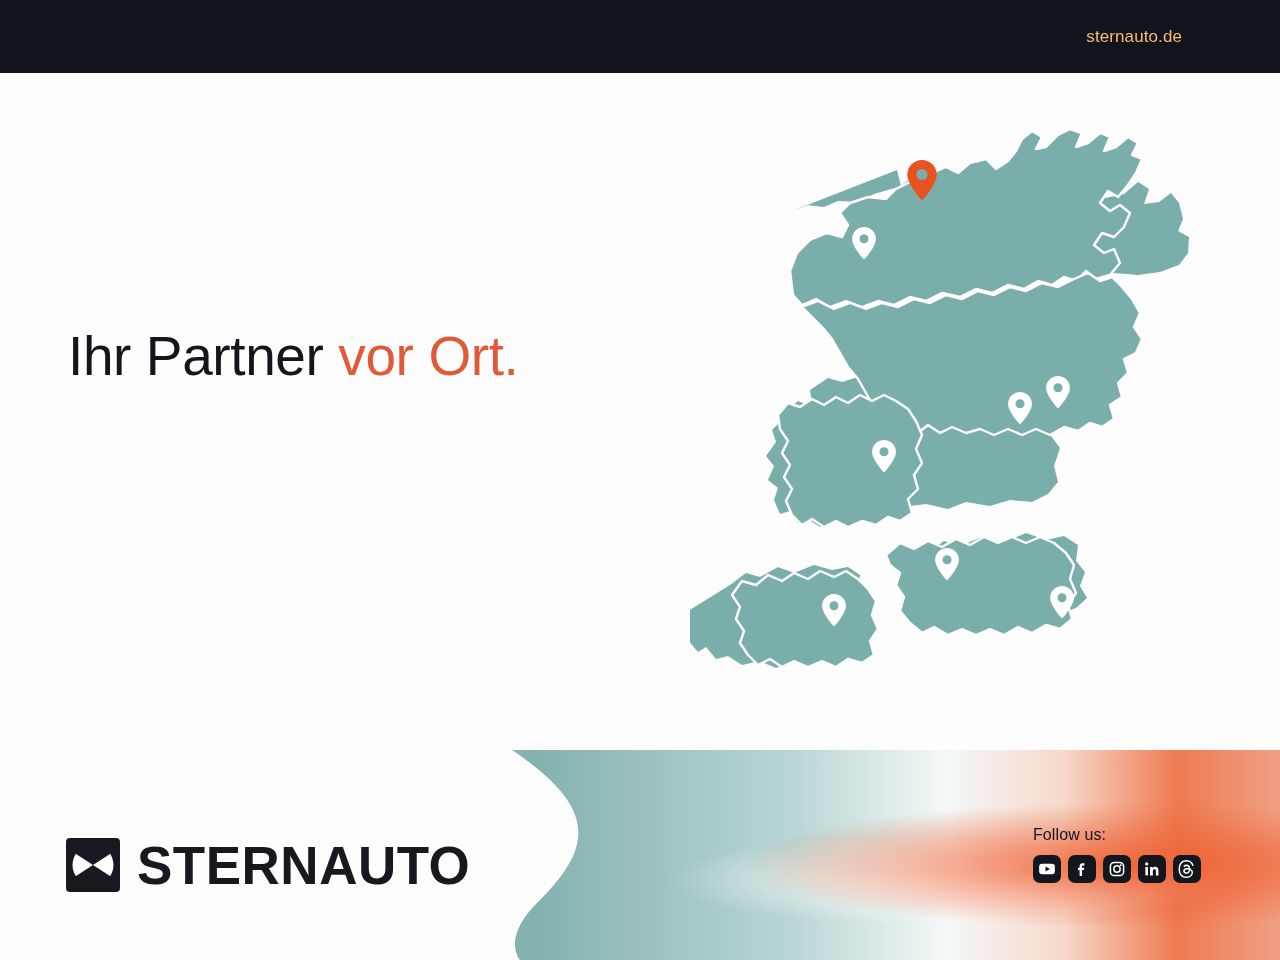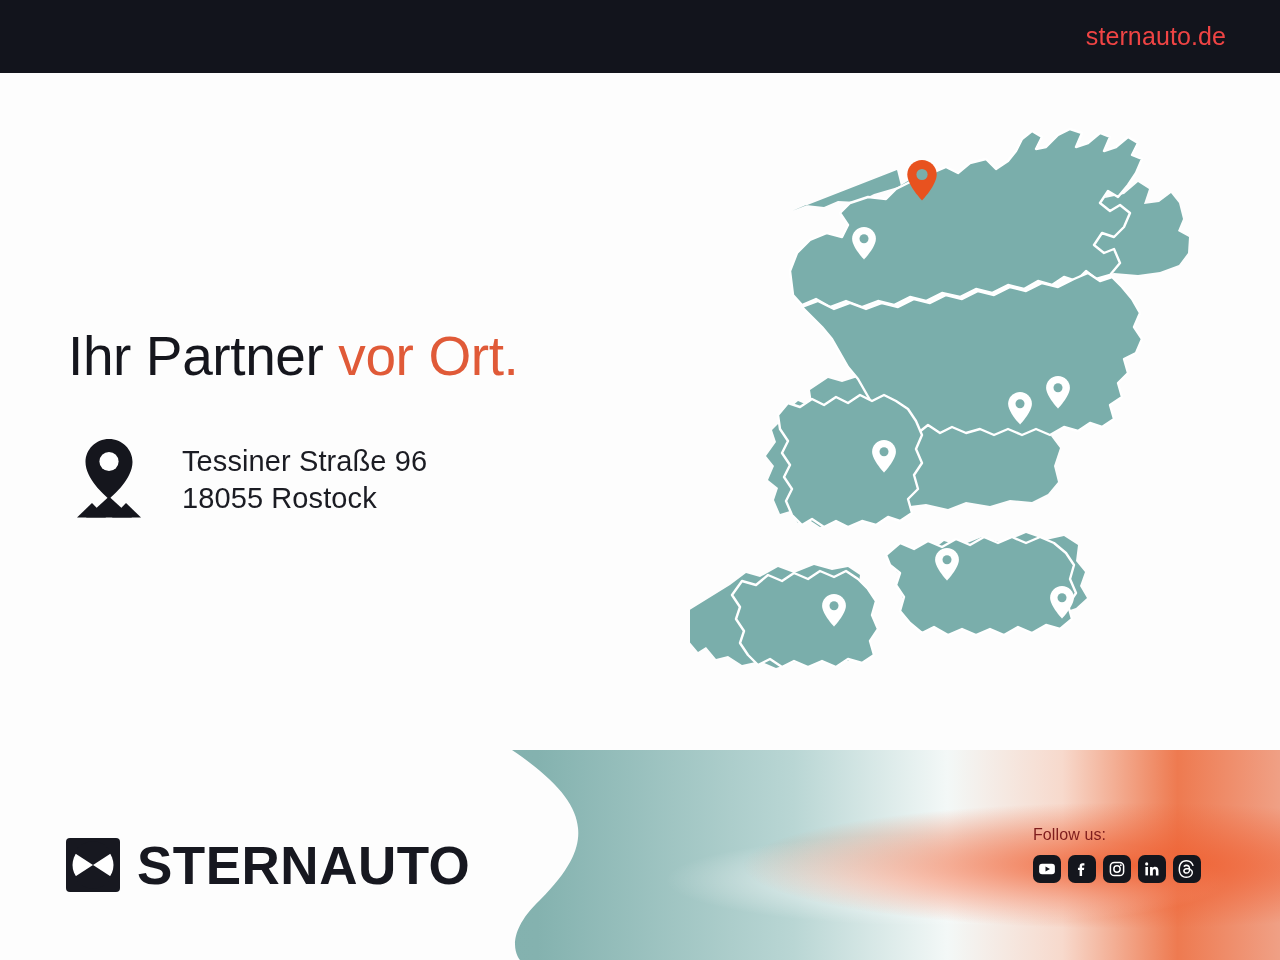--- a/index.html
+++ b/index.html
@@ -24,24 +24,24 @@
     position: absolute;
     left: 0; top: 0;
     width: 1280px;
     height: 73px;
     background: #12141c;
     display: flex;
     align-items: center;
     justify-content: flex-end;
   }
   #site-url {
-    color: #ef4444;
-    font-size: 25px;
+    color: #fdba74;
+    font-size: 17px;
     letter-spacing: 0.1px;
-    padding-right: 54px;
+    padding-right: 98px;
     font-weight: 400;
   }
 
   
   #headline {
     position: absolute;
     left: 68px;
     top: 326px;
     font-size: 55px;
     font-weight: 400;
@@ -96,21 +96,21 @@
 
   
   #follow {
     position: absolute;
     left: 1033px;
     top: 826px;
     width: 200px;
   }
   #follow-label {
     font-size: 16px;
-    color: #7f1d1d;
+    color: #0f172a;
     margin-bottom: 11px;
     letter-spacing: 0.1px;
   }
   #social-row {
     display: flex;
     gap: 7px;
   }
   .social-btn {
     width: 28px;
     height: 28px;
@@ -151,35 +151,20 @@
 <div id="page">
 
   <div id="topbar">
     <span id="site-url">sternauto.de</span>
   </div>
 
   <div id="headline">
     <span class="hl-dark">Ihr Partner </span><span class="hl-accent">vor Ort.</span>
   </div>
 
-  <div id="address-block">
-    <span id="address-pin">
-      <svg viewBox="0 0 74 82" xmlns="http://www.w3.org/2000/svg" aria-hidden="true">
-        <path d="M37 2c-13 0-23.5 10.3-23.5 23 0 16.6 19.3 33.5 22.2 35.9a2 2 0 0 0 2.6 0C41.2 58.5 60.5 41.6 60.5 25 60.5 12.3 50 2 37 2z" fill="#15161d"></path>
-        <circle cx="37" cy="24.5" r="9.6" fill="#ffffff"></circle>
-        <path d="M37 59.5 14 80.5h46L37 59.5z" fill="#15161d"></path>
-        <path d="M5 80.5 20 66l14 14.5H5z" fill="#15161d"></path>
-        <path d="M69 80.5 54 66 40 80.5h29z" fill="#15161d"></path>
-      </svg>
-    </span>
-    <div id="address-lines">
-      <div>Tessiner Straße 96</div>
-      <div>18055 Rostock</div>
-    </div>
-  </div>
 
   <div id="map-wrap">
     <svg viewBox="0 0 530 660" xmlns="http://www.w3.org/2000/svg">
       <defs>
 
         <g id="pin-shape">
           <path d="M0 -18c-7.4 0-13.4 5.9-13.4 13.2C-13.4 4.7 0 18.6 0 18.6S13.4 4.7 13.4 -4.8C13.4 -12.1 7.4 -18 0 -18z"></path>
           <circle cx="0" cy="-5" r="5.1" fill="#7aaeab"></circle>
         </g>
       </defs>

